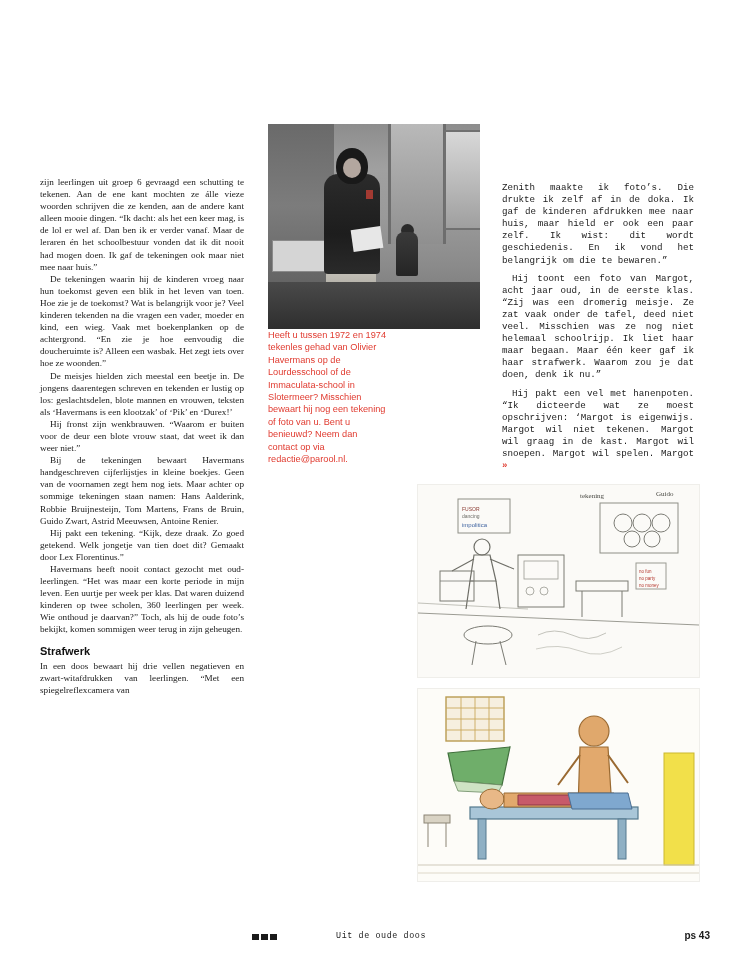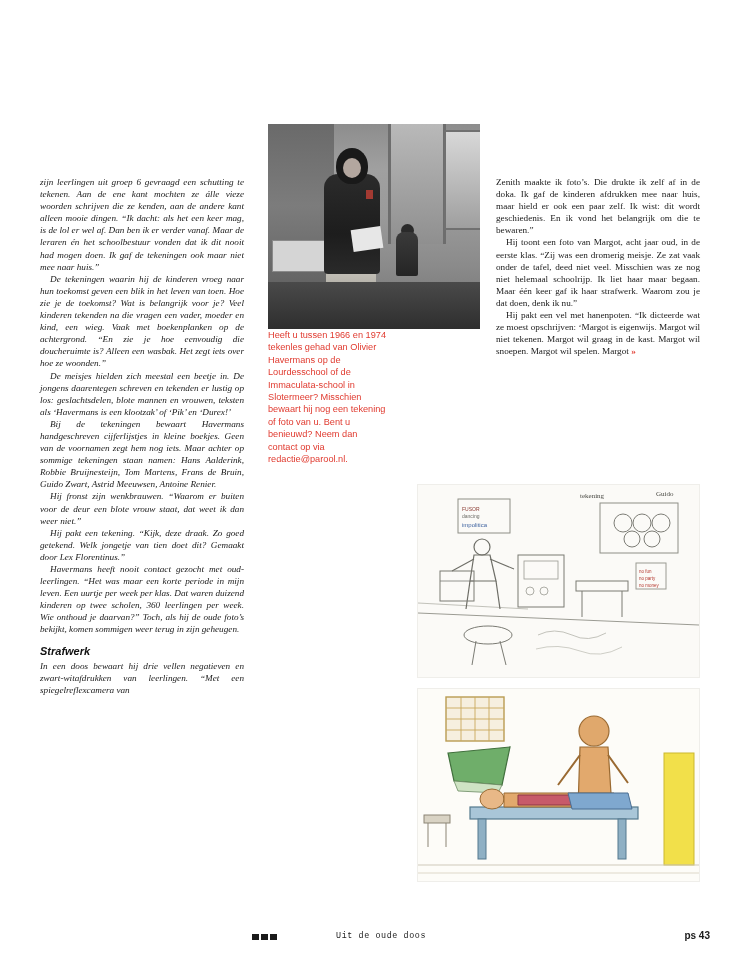--- a/index.html
+++ b/index.html
@@ -19,21 +19,20 @@
   
   .col1 {
     position: absolute;
     left: 40px;
     top: 176px;
     width: 204px;
     font-size: 9.2px;
     line-height: 12.1px;
     color: #1a1a1a;
     text-align: justify;
-    font-style: italic;
   }
   .col1 p { margin: 0; text-indent: 10px; }
   .col1 p.first { text-indent: 0; }
 
   .subhead {
     font-family: "Liberation Sans", sans-serif;
     font-weight: bold;
     font-size: 11px;
     line-height: 13px;
     color: #111;
@@ -142,21 +141,21 @@
   .col3 {
     position: absolute;
     left: 496px;
     top: 176px;
     width: 204px;
     font-size: 9.2px;
     line-height: 12.1px;
     color: #1a1a1a;
     text-align: justify;
   }
-  .col3 p { margin: 0; text-indent: 10px; }
+  .col3 p { margin: 6px; text-indent: 10px; font-family: Liberation Mono, monospace; }
   .col3 p.first { text-indent: 0; }
   .cont-arrow { color: #e03a2f; font-weight: bold; }
 
   
   .drawing1 {
     position: absolute;
     left: 417px;
     top: 484px;
     width: 281px;
     height: 192px;
@@ -204,22 +203,22 @@
 </style>
 </head>
 <body>
 
 <div class="page">
 
   <div class="col1">
     <p class="first">zijn leerlingen uit groep 6 gevraagd een schutting te tekenen. Aan de ene kant mochten ze álle vieze woorden schrijven die ze kenden, aan de andere kant alleen mooie dingen. “Ik dacht: als het een keer mag, is de lol er wel af. Dan ben ik er verder vanaf. Maar de leraren én het schoolbestuur vonden dat ik dit nooit had mogen doen. Ik gaf de tekeningen ook maar niet mee naar huis.”</p>
     <p>De tekeningen waarin hij de kinderen vroeg naar hun toekomst geven een blik in het leven van toen. Hoe zie je de toekomst? Wat is belangrijk voor je? Veel kinderen tekenden na die vragen een vader, moeder en kind, een wieg. Vaak met boekenplanken op de achtergrond. “En zie je hoe eenvoudig die doucheruimte is? Alleen een wasbak. Het zegt iets over hoe ze woonden.”</p>
     <p>De meisjes hielden zich meestal een beetje in. De jongens daarentegen schreven en tekenden er lustig op los: geslachtsdelen, blote mannen en vrouwen, teksten als ‘Havermans is een klootzak’ of ‘Pik’ en ‘Durex!’</p>
+    <p>Hij fronst zijn wenkbrauwen. “Waarom er buiten voor de deur een blote vrouw staat, dat weet ik dan weer niet.”</p>
     <p>Bij de tekeningen bewaart Havermans handgeschreven cijferlijstjes in kleine boekjes. Geen van de voornamen zegt hem nog iets. Maar achter op sommige tekeningen staan namen: Hans Aalderink, Robbie Bruijnesteijn, Tom Martens, Frans de Bruin, Guido Zwart, Astrid Meeuwsen, Antoine Renier.</p>
-    <p>Hij fronst zijn wenkbrauwen. “Waarom er buiten voor de deur een blote vrouw staat, dat weet ik dan weer niet.”</p>
     <p>Hij pakt een tekening. “Kijk, deze draak. Zo goed getekend. Welk jongetje van tien doet dit? Gemaakt door Lex Florentinus.”</p>
     <p>Havermans heeft nooit contact gezocht met oud-leerlingen. “Het was maar een korte periode in mijn leven. Een uurtje per week per klas. Dat waren duizend kinderen op twee scholen, 360 leerlingen per week. Wie onthoud je daarvan?” Toch, als hij de oude foto’s bekijkt, komen sommigen weer terug in zijn geheugen.</p>
     <div class="subhead">Strafwerk</div>
     <p class="first">In een doos bewaart hij drie vellen negatieven en zwart-witafdrukken van leerlingen. “Met een spiegelreflexcamera van</p>
   </div>
 
   <div class="col2">
 
     <div class="photo-top">
       <div class="bg"></div>
@@ -232,21 +231,21 @@
       <div class="figure-head"></div>
       <div class="figure-face"></div>
       <div class="redmark"></div>
       <div class="paper"></div>
       <div class="child-head"></div>
       <div class="child"></div>
       <div class="deskfront"></div>
     </div>
 
     <div class="oproep-body">
-      <p>Heeft u tussen 1966 en 1974 tekenles gehad van Olivier Havermans op de Lourdesschool of de Immaculata-school in Slotermeer? Misschien bewaart hij nog een tekening of foto van u. Bent u benieuwd? Neem dan contact op via redactie@parool.nl.</p>
+      <p>Heeft u tussen 1972 en 1974 tekenles gehad van Olivier Havermans op de Lourdesschool of de Immaculata-school in Slotermeer? Misschien bewaart hij nog een tekening of foto van u. Bent u benieuwd? Neem dan contact op via redactie@parool.nl.</p>
     </div>
   </div>
 
   <div class="col3">
     <p class="first">Zenith maakte ik foto’s. Die drukte ik zelf af in de doka. Ik gaf de kinderen afdrukken mee naar huis, maar hield er ook een paar zelf. Ik wist: dit wordt geschiedenis. En ik vond het belangrijk om die te bewaren.”</p>
     <p>Hij toont een foto van Margot, acht jaar oud, in de eerste klas. “Zij was een dromerig meisje. Ze zat vaak onder de tafel, deed niet veel. Misschien was ze nog niet helemaal schoolrijp. Ik liet haar maar begaan. Maar één keer gaf ik haar strafwerk. Waarom zou je dat doen, denk ik nu.”</p>
     <p><span>Hij pakt een vel met hanenpoten. “Ik dicteerde wat ze moest opschrijven: ‘Margot is eigenwijs. Margot wil niet tekenen. Margot wil graag in de kast. Margot wil snoepen. Margot wil spelen. Margot</span> <span class="cont-arrow">»</span></p>
   </div>
 
   <div class="drawing1">

